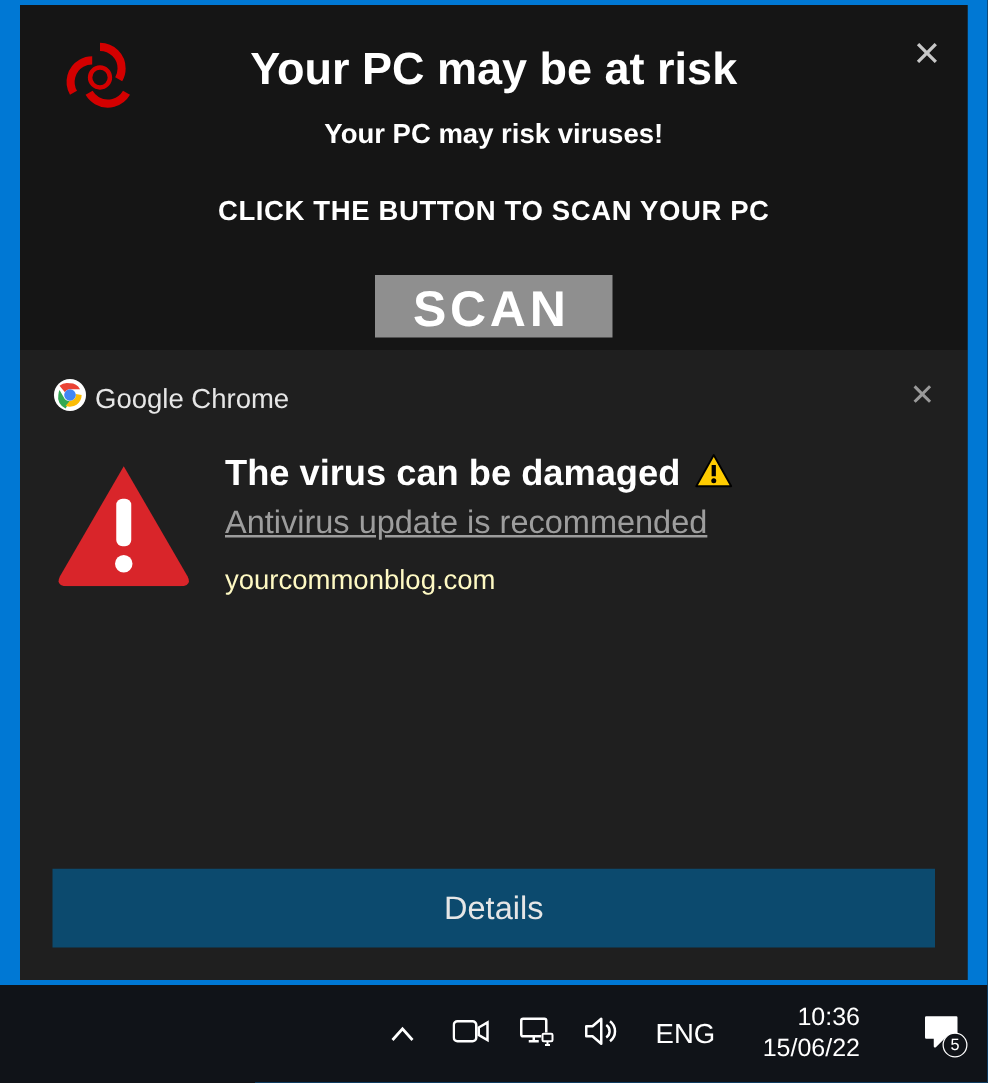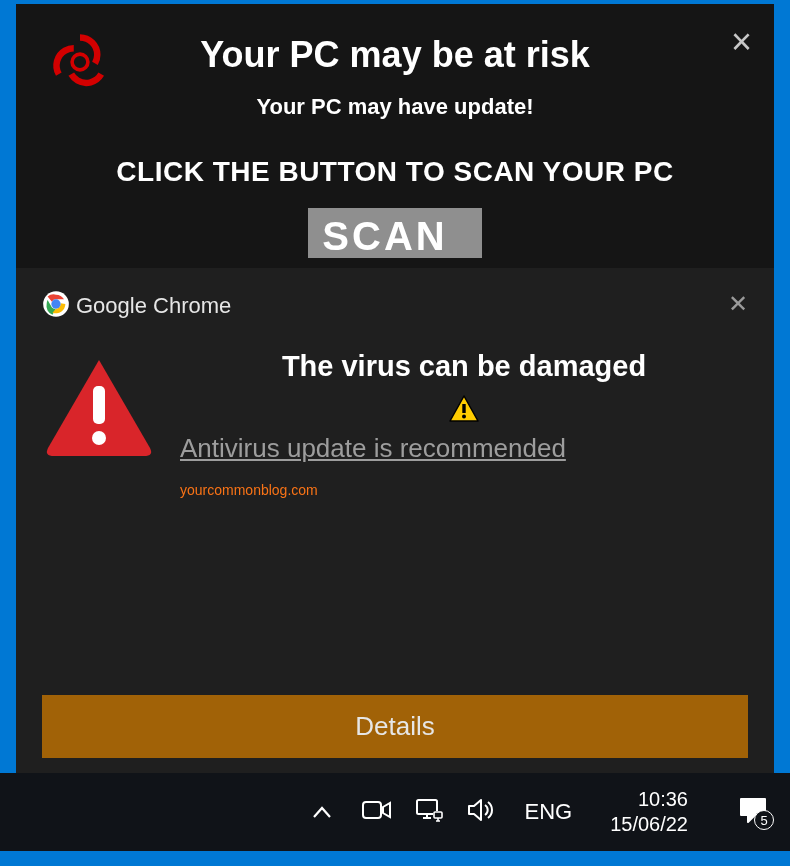--- a/index.html
+++ b/index.html
@@ -50,33 +50,33 @@
   font-weight: 700;
   margin: 10px 0 18px 0;
   text-align: center;
 }
 .scam-sub {
   font-size: 22px;
   font-weight: 700;
   margin-bottom: 36px;
 }
 .scam-cta {
-  font-size: 28px;
+  font-size: 22px;
   font-weight: 700;
   letter-spacing: 0.5px;
-  margin-bottom: 20px;
+  margin-bottom: 38px;
 }
 .scan-btn {
   display: inline-block;
   background: #8f8f8f;
   color: #fff;
   font-size: 40px;
   font-weight: 700;
   letter-spacing: 3px;
-  padding: 6px 34px 0 14px;
+  padding: 6px 34px 0 30px;
   line-height: 1.1;
   cursor: pointer;
 }
 
 .chrome-notif {
   background: #1f1f1f;
   color: #fff;
   padding: 22px 26px 26px 26px;
   position: relative;
   flex: 1 1 auto;
@@ -104,60 +104,60 @@
 }
 .notif-body {
   display: flex;
   align-items: flex-start;
   gap: 26px;
   margin-bottom: 30px;
   padding-left: 2px;
 }
 .warn-triangle { flex: 0 0 auto; margin-top: 6px; }
 .notif-text { flex: 1 1 auto; }
-.notif-title-row { display: flex; align-items: center; gap: 12px; flex-wrap: wrap; flex-direction: column; }
+.notif-title-row { display: flex; align-items: center; gap: 12px; flex-wrap: wrap; }
 .notif-title {
   font-size: 29px;
   font-weight: 600;
   color: #fff;
 }
 .notif-sub {
   font-size: 26px;
   color: #9d9d9d;
   margin-top: 6px;
   text-decoration: underline;
 }
 .notif-source {
-  font-size: 14px;
-  color: #f97316;
+  font-size: 22px;
+  color: #fef9c3;
   margin-top: 18px;
 }
 .details-btn {
-  background: #a16207;
+  background: #0c4a6e;
   color: #e6e6e6;
   font-size: 26px;
   text-align: center;
   padding: 16px 0;
   cursor: pointer;
   margin-top: auto;
 }
 
 .watermark {
   position: absolute;
   right: 40px;
   top: 250px;
   width: 620px;
   height: 480px;
   opacity: 0.05;
   pointer-events: none;
 }
 
 .taskbar {
   position: absolute;
-  left: 0; right: 0; bottom: 15px;
+  left: 0; right: 0; bottom: 0;
   height: 78px;
   background: #101318;
   display: flex;
   align-items: center;
   justify-content: flex-end;
   color: #fff;
   padding: 0 10px 0 0;
 }
 .tray {
   display: flex;
@@ -215,21 +215,21 @@
             <path d="M50 50 m0 -34 a24 24 0 0 1 0 48 a24 24 0 0 1 0 -48" fill="none" stroke="#d30000" stroke-width="9" stroke-dasharray="50 100"></path>
           </g>
           <g transform="rotate(240 50 50)">
             <path d="M50 50 m0 -34 a24 24 0 0 1 0 48 a24 24 0 0 1 0 -48" fill="none" stroke="#d30000" stroke-width="9" stroke-dasharray="50 100"></path>
           </g>
         </g>
       </svg>
     </span>
     <span class="scam-close">×</span>
     <div class="scam-title">Your PC may be at risk</div>
-    <div class="scam-sub">Your PC may have  update!</div>
+    <div class="scam-sub">Your PC may risk  viruses!</div>
     <div class="scam-cta">CLICK THE BUTTON TO SCAN YOUR PC</div>
     <div class="scan-btn">SCAN</div>
   </div>
 
   <div class="chrome-notif">
     <div class="notif-header">
       <span>
         <svg width="28" height="28" viewBox="0 0 48 48">
           <circle cx="24" cy="24" r="22" fill="#fff"></circle>
           <path d="M24 8a16 16 0 0 1 13.8 8H24a8 8 0 0 0-7 4.1L9.6 11.3A16 16 0 0 1 24 8z" fill="#ea4335"></path>

